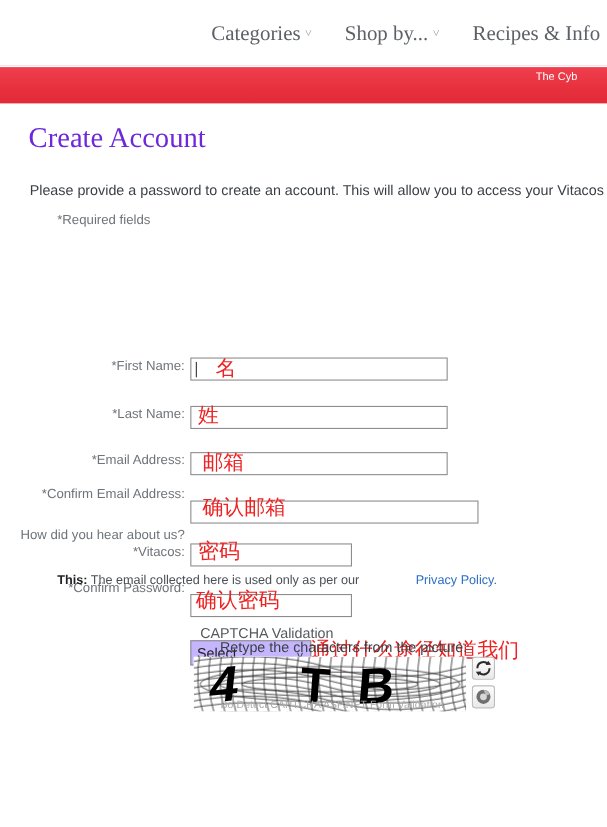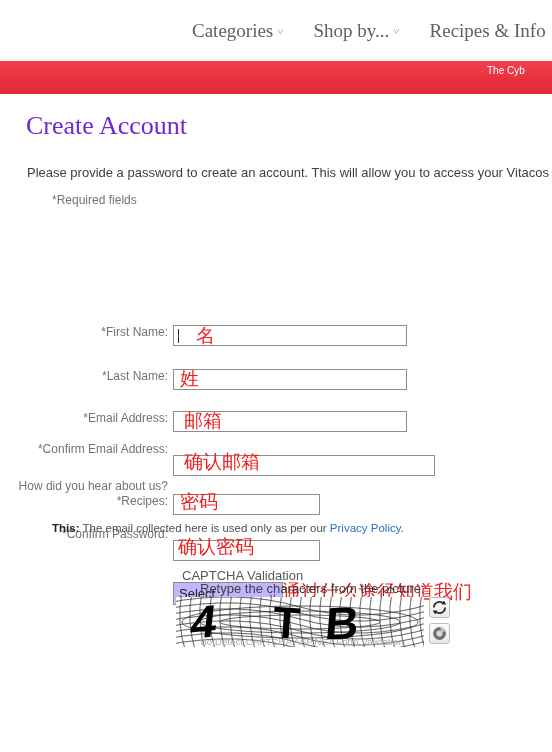--- a/index.html
+++ b/index.html
@@ -153,21 +153,21 @@
   }
 
   .note-line {
     position: absolute;
     left: 52px; top: 428px;
     font-size: 11.5px;
     color: #4a4f55;
     white-space: nowrap;
   }
   .note-line b { color: #232323; }
-  .note-line a { color: #2b6fc4; text-decoration: none; }
+  .note-line a { color: #2b6fc4; text-decoration: none; margin-left: 48px; }
 
   
   .sel {
     position: absolute;
     top: 0;
     width: 110px; height: 23px;
     border: 1px solid #8d8d8d;
     background: #c4b5fd;
     font-size: 13px;
     color: #222;
@@ -276,21 +276,21 @@
       <div class="cn" style="left:184px;top:0px">邮箱</div>
     </div>
 
     <div class="row" style="top:361px">
       <div class="fld-label" style="top:-13px">*Confirm Email Address:</div>
       <input class="fld-input" style="left: 173px; width: 262px;" value="">
       <div class="cn" style="left:184px;top:-3px">确认邮箱</div>
     </div>
 
     <div class="row" style="top:400px">
-      <div class="fld-label">*Recipes:</div>
+      <div class="fld-label">*Vitacos:</div>
       <input class="fld-input" style="left: 173px; width: 147px;" value="">
       <div class="cn" style="left:180px;top:-2px">密码</div>
     </div>
 
     <div class="row" style="top:446px">
       <div class="fld-label" style="top:-13px">*Confirm Password:</div>
       <input class="fld-input" style="left: 173px; width: 147px;" value="">
       <div class="cn" style="left:178px;top:-3px">确认密码</div>
     </div>
 

